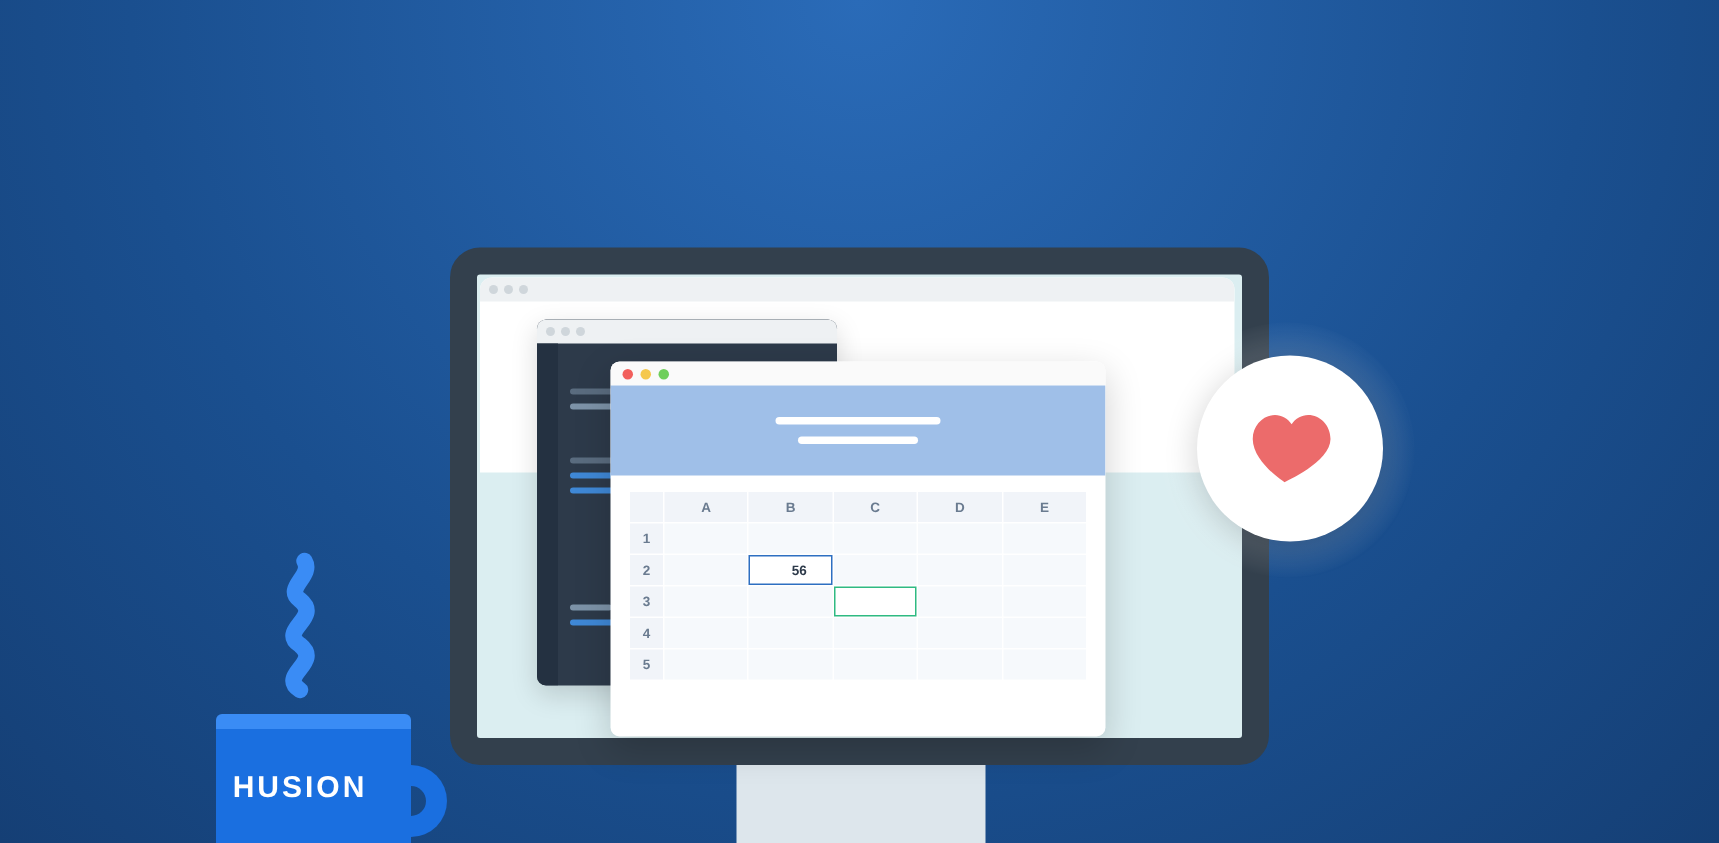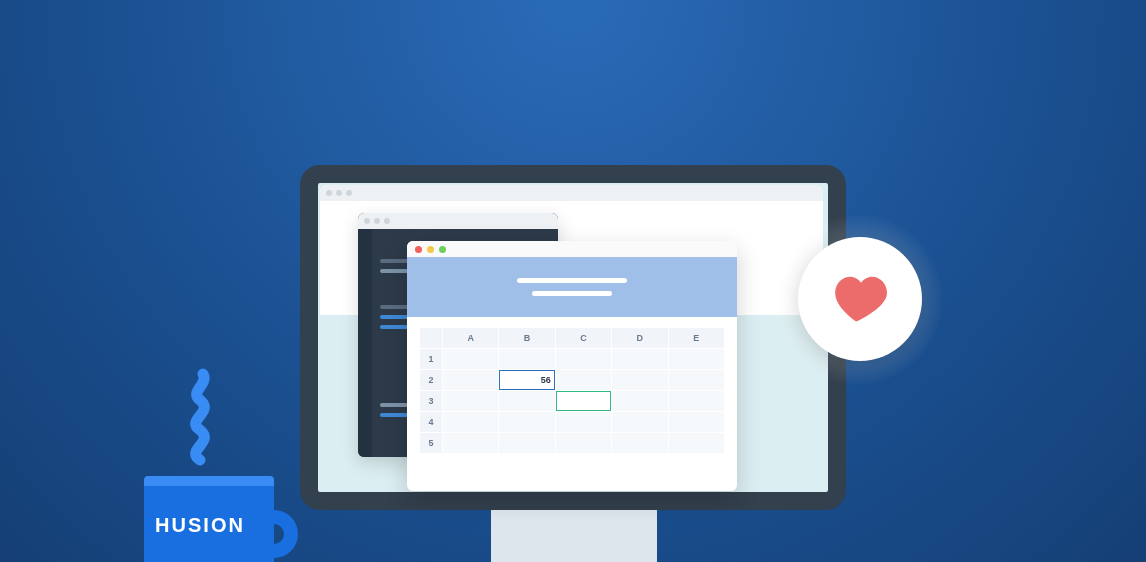--- a/index.html
+++ b/index.html
@@ -170,21 +170,21 @@
     content: '';
     position: absolute;
     inset: 0;
     border: 1.5px solid #2d6fc1;
   }
   .sgrid td.sel .val {
     position: relative;
     z-index: 1;
     font-size: 9px;
     color: #2d3a4a;
-    padding-right: 4px;
+    padding-right: 17px;
     display: block;
     text-align: right;
   }
   .sgrid td.green {
     background: #fff;
     position: relative;
   }
   .sgrid td.green::after {
     content: '';
     position: absolute;

